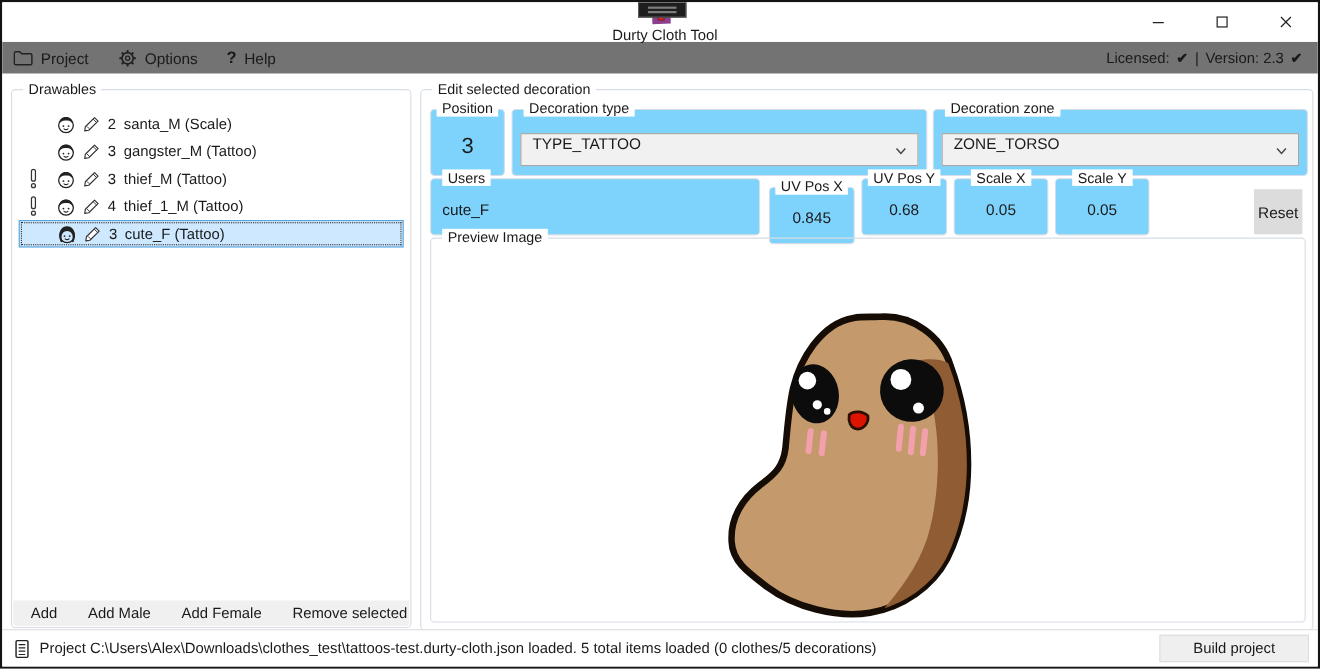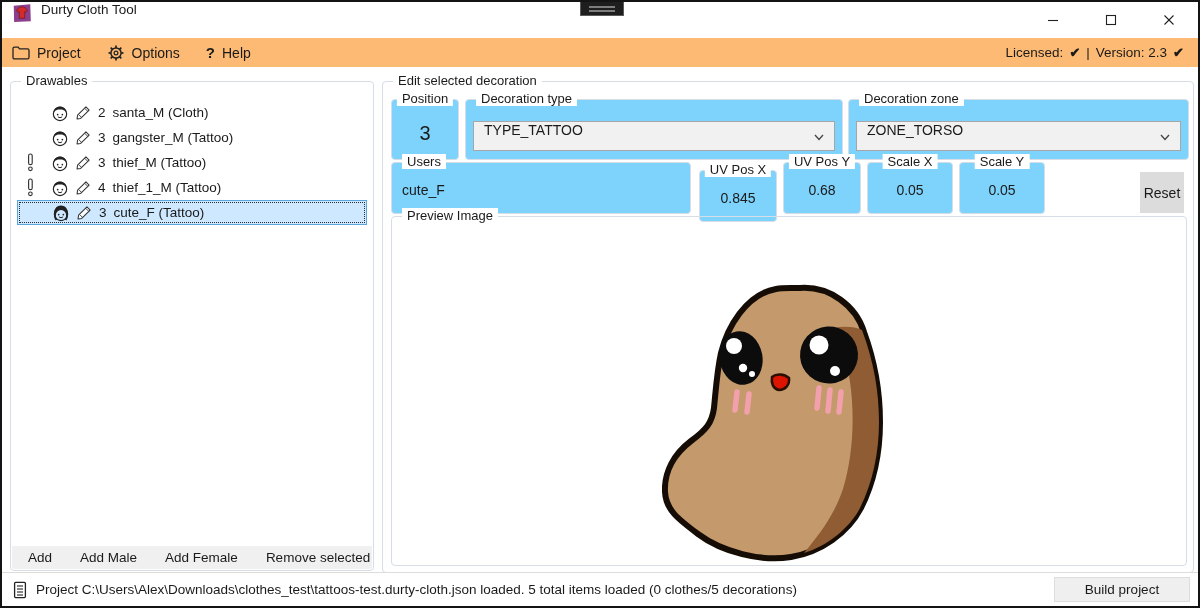--- a/index.html
+++ b/index.html
@@ -1,29 +1,29 @@
 <!DOCTYPE html>
 <html><head>
 <meta charset="utf-8">
 <style>
   * { margin:0; padding:0; box-sizing:border-box; }
   html,body { width:1200px; height:608px; background:#fff; font-family:"Liberation Sans", sans-serif; color:#1a1a1a; }
   .window { position:relative; width:1200px; height:608px; border:2px solid #141414; background:#fff; overflow:hidden; }
 
   
-  .titlebar { position:relative; height:36px; display:flex; padding-left:9px; background:#fff; }
+  .titlebar { position:relative; height:36px; display:flex; align-items:center; padding-left:9px; background:#fff;flex-direction:column; }
   .app-icon { width:22px; height:22px; margin-right:8px; flex:0 0 auto; }
   .app-title { font-size:13.5px; }
   .snap-handle { position:absolute; left:578px; top:0; width:44px; height:14px; background:#1e1e1e; border:1px solid #5a5a5a; border-top:none; display:flex; flex-direction:column; align-items:center; justify-content:center; gap:2px; }
   .snap-handle i { display:block; width:26px; height:2px; background:#7d7d7d; }
   .win-controls { position:absolute; right:0; top:0; height:36px; display:flex; }
   .wc { width:58px; height:36px; display:flex; align-items:center; justify-content:center; }
 
   
-  .menubar { height:29px; background:#fdba74; display:flex; align-items:center; padding:0 14px 0 10px; font-size:14px; }
+  .menubar { height:29px; background:#737373; display:flex; align-items:center; padding:0 14px 0 10px; font-size:14px; }
   .menu-item { display:flex; align-items:center; gap:7px; margin-right:26px; cursor:default; }
   .menu-right { margin-left:auto; display:flex; align-items:center; gap:6px; font-size:13.5px; }
   .chk { font-size:13px; font-weight:bold; }
 
   
   .content { position:absolute; top:65px; left:0; right:0; bottom:34px; background:#fff; }
 
   .groupbox { position:absolute; border:1px solid #d6dde6; border-radius:4px; background:#fff; }
   .gb-label { position:absolute; top:-9px; left:10px; background:#fff; padding:0 5px; font-size:13px; white-space:nowrap; }
   .gb-label.center { left:50%; transform:translateX(-50%); }
@@ -194,21 +194,21 @@
 
         <div class="lrow">
           <span class="warnslot"></span>
           <svg class="ic face">
               <use href="#sym-boy"></use>
             </svg>
           <svg class="ic pencil">
               <use href="#sym-pencil"></use>
             </svg>
           <span class="pos-num">2</span>
-          <span>santa_M (Cloth)</span>
+          <span>santa_M (Scale)</span>
         </div>
 
         <div class="lrow">
           <span class="warnslot"></span>
           <svg class="ic face">
               <use href="#sym-boy"></use>
             </svg>
           <svg class="ic pencil">
               <use href="#sym-pencil"></use>
             </svg>

